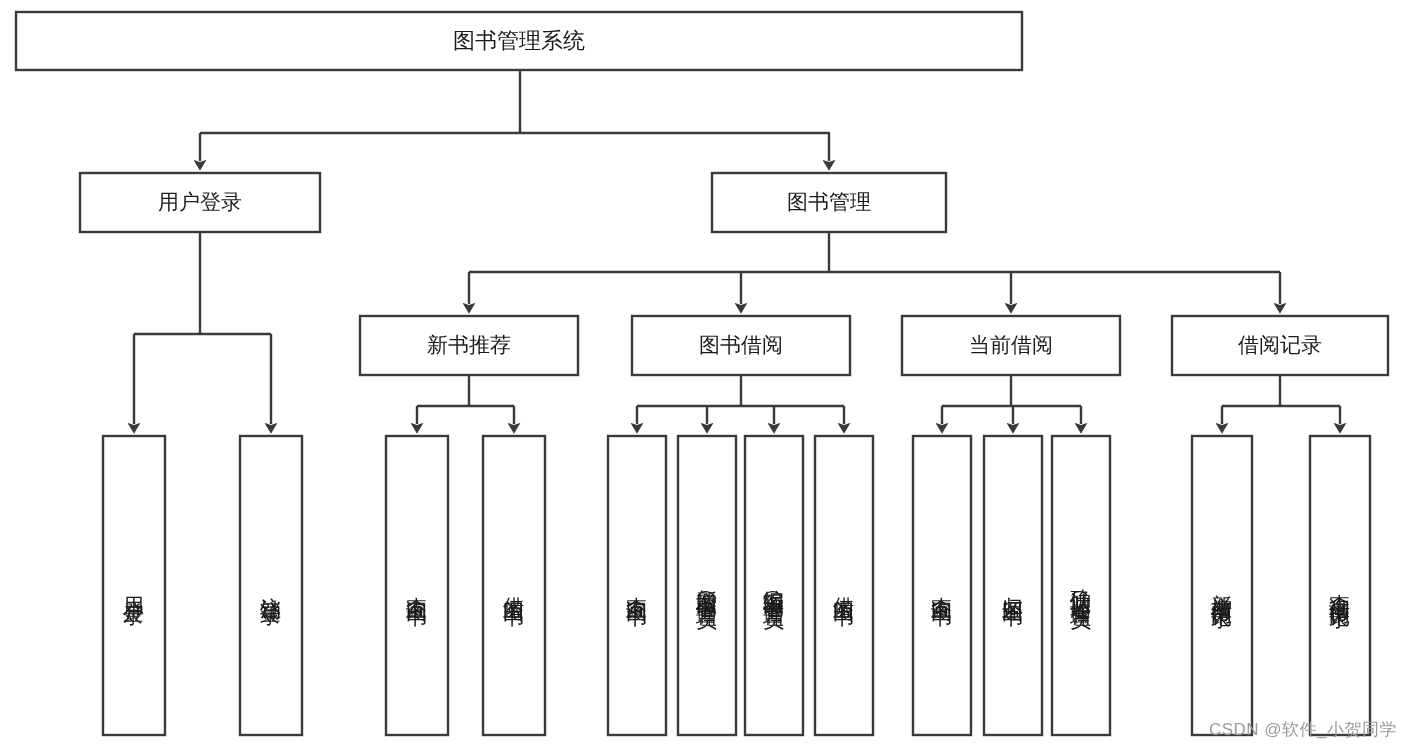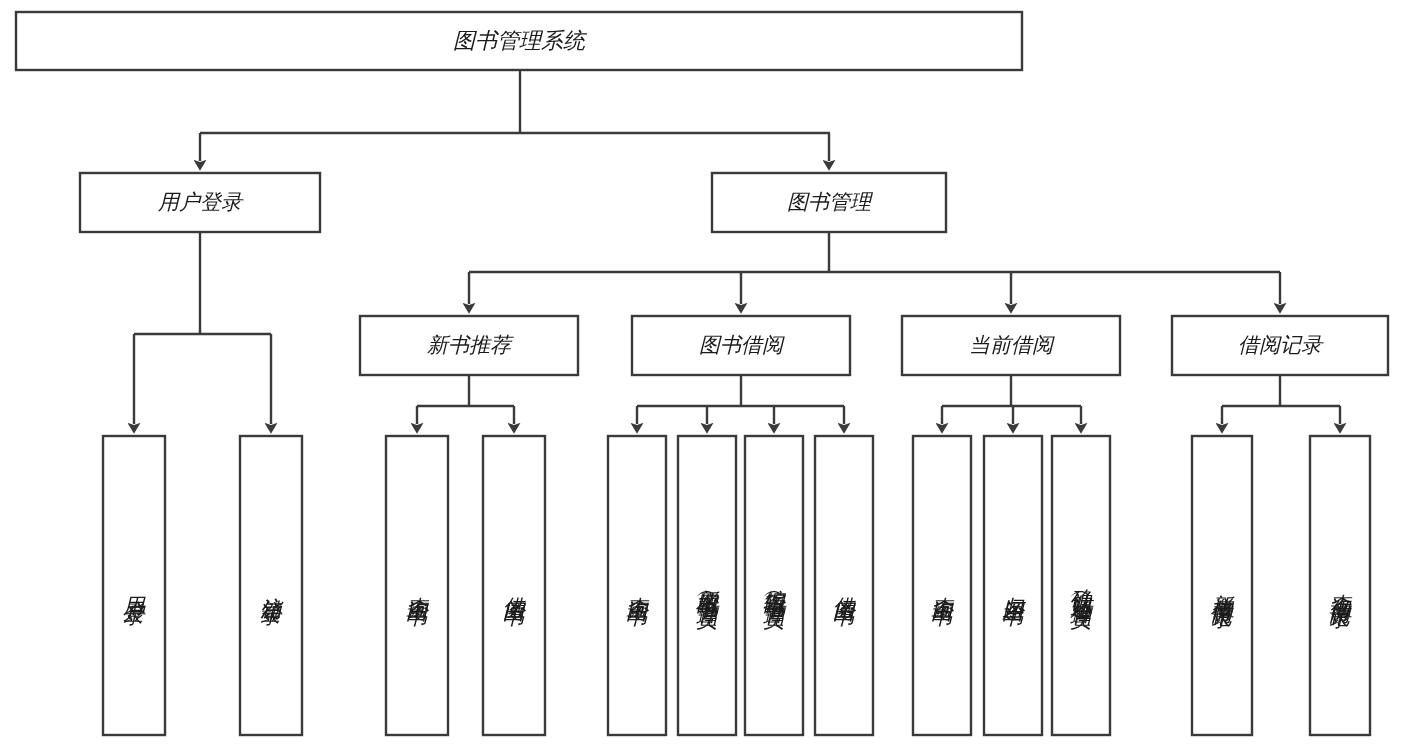--- a/index.html
+++ b/index.html
@@ -11,21 +11,20 @@
     width: 1405px;
     height: 747px;
     font-family: "Liberation Sans", "DejaVu Sans", sans-serif;
     overflow: hidden;
   }
   #diagram-root {
     position: relative;
     width: 1405px;
     height: 747px;
     background: #ffffff;
-    font-style: italic;
   }
   svg#tree-svg {
     position: absolute;
     left: 0;
     top: 0;
     width: 1405px;
     height: 747px;
     display: block;
   }
   .node-box {
@@ -235,14 +234,15 @@
         <div class="leaf-label">确认归还（管理员）</div>
       </div>
       <div class="leaf-label-wrap" style="left: 1192px; top: 436px; width: 60px; height: 299px;">
         <div class="leaf-label">新增借阅记录</div>
       </div>
       <div class="leaf-label-wrap" style="left: 1310px; top: 436px; width: 60px; height: 299px;">
         <div class="leaf-label">查询借阅记录</div>
       </div>
     </div>
 
+  <div class="watermark">CSDN @软件_小贺同学</div>
 
 </div>
 
 </body></html>

